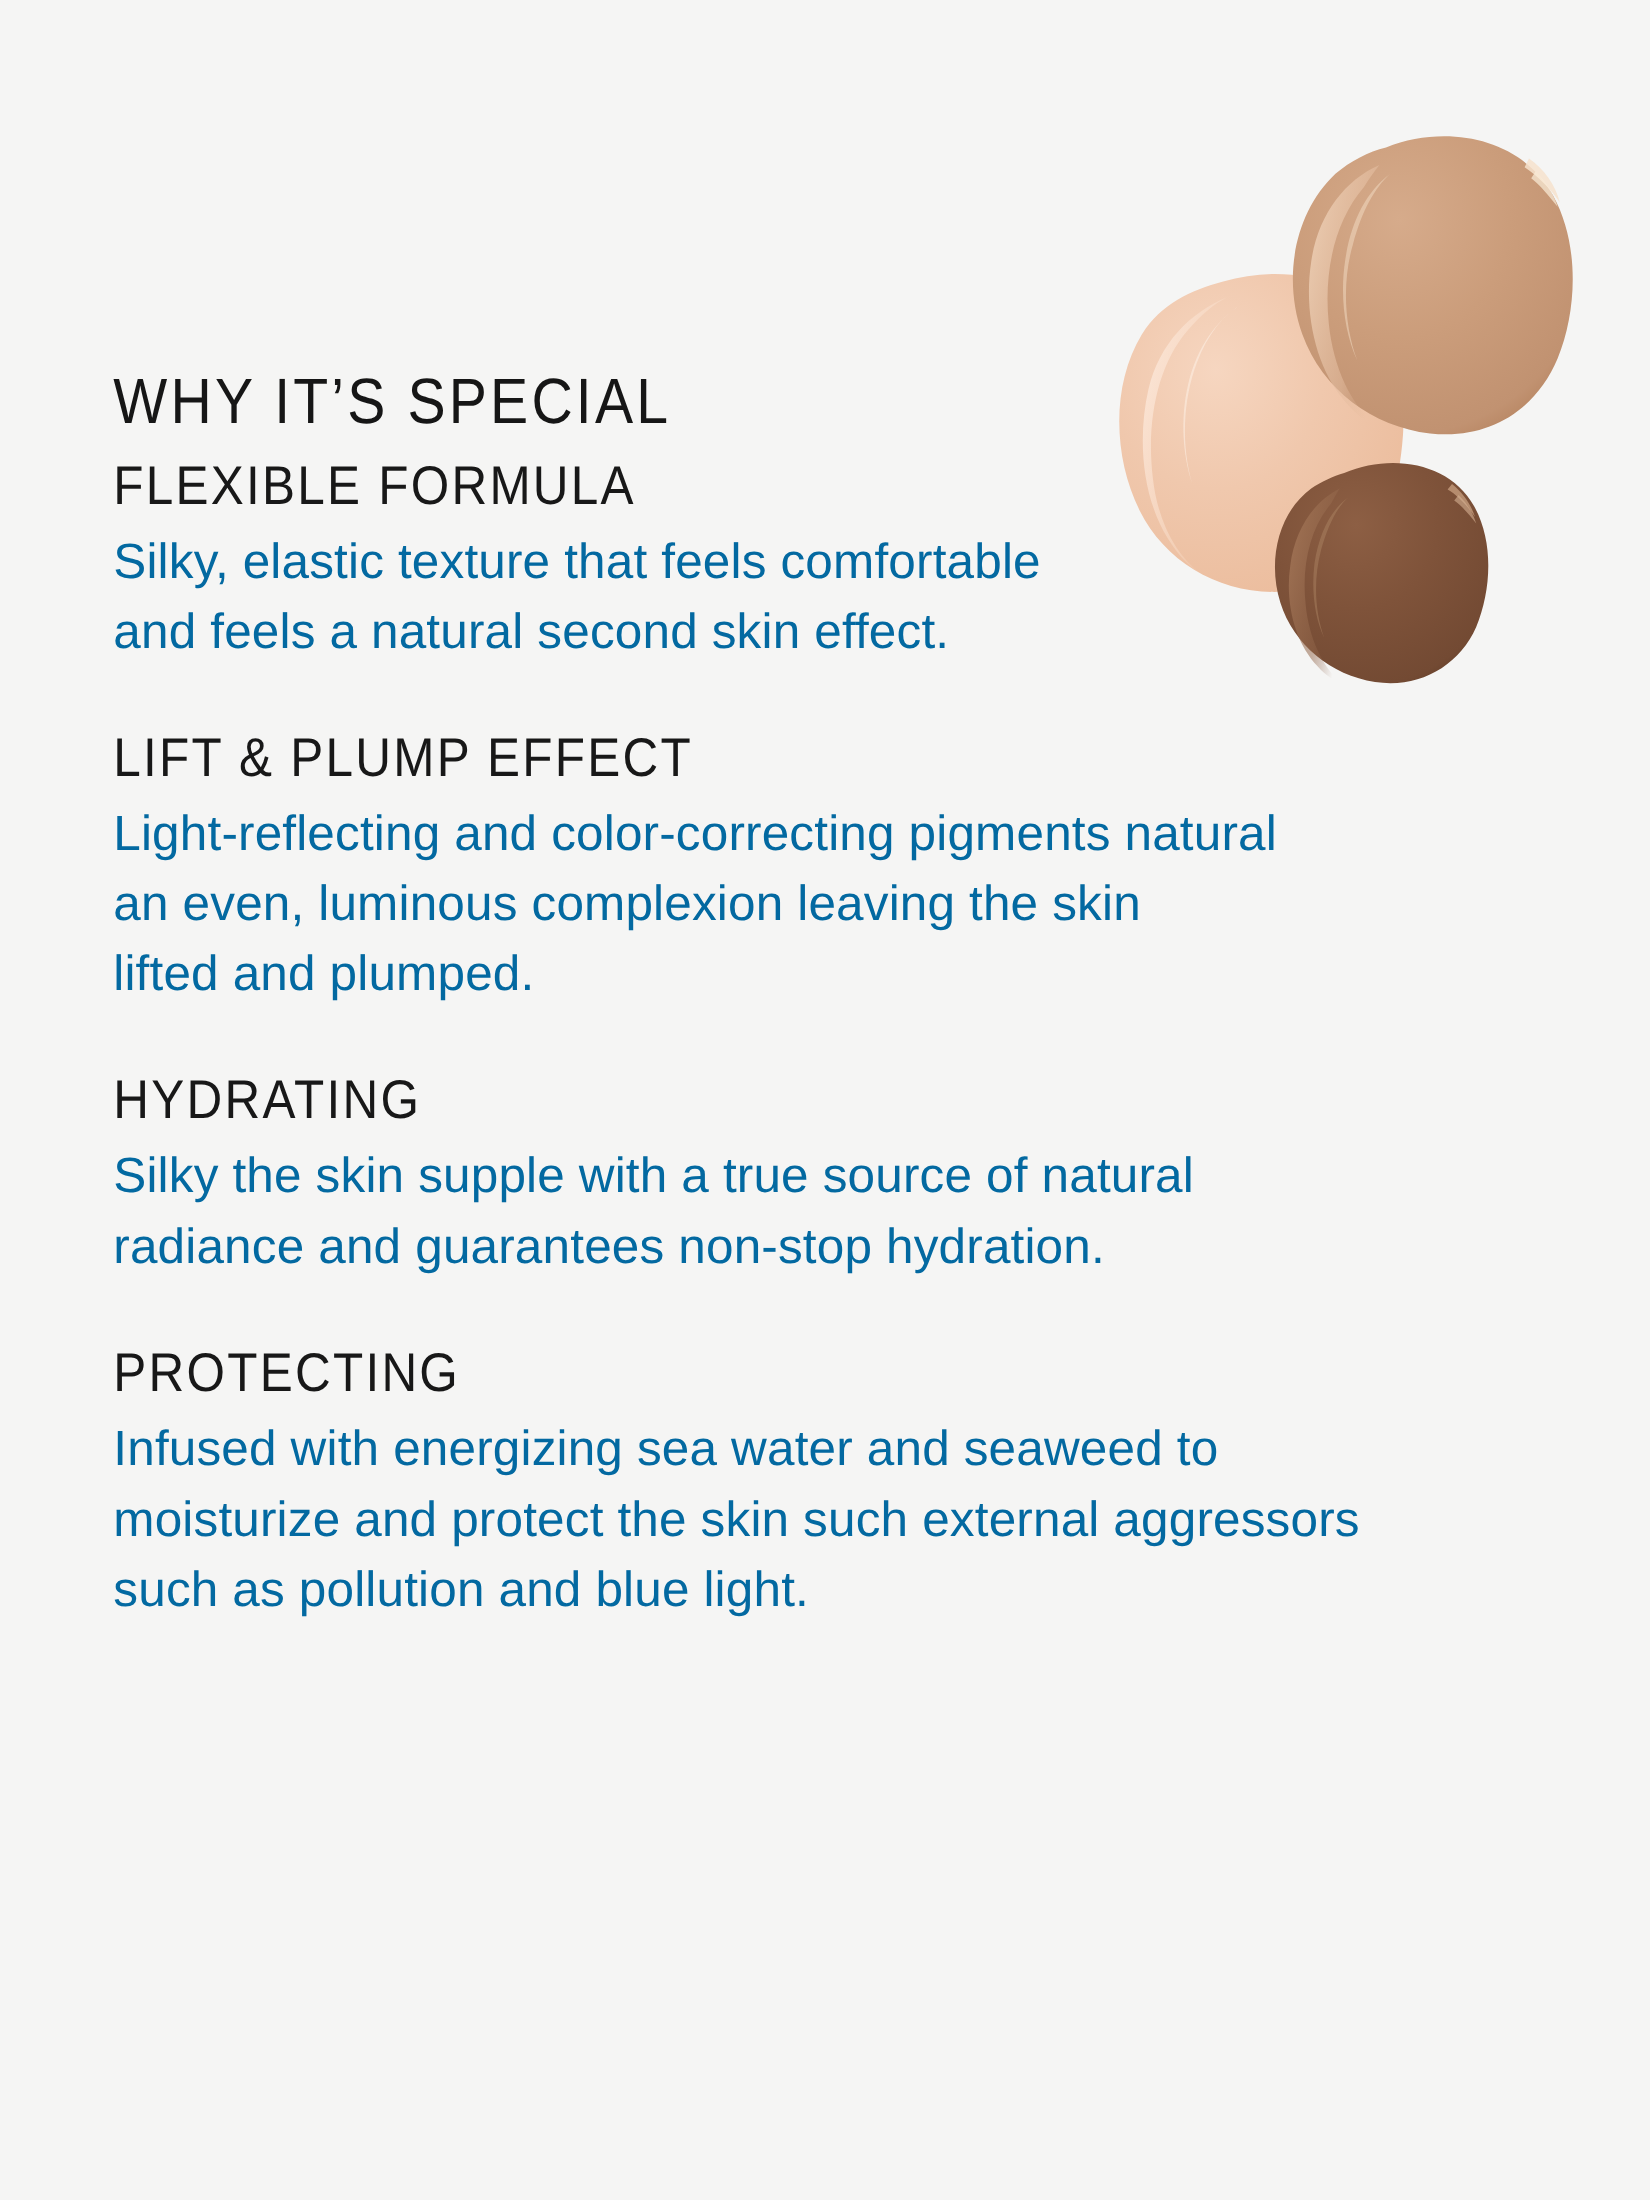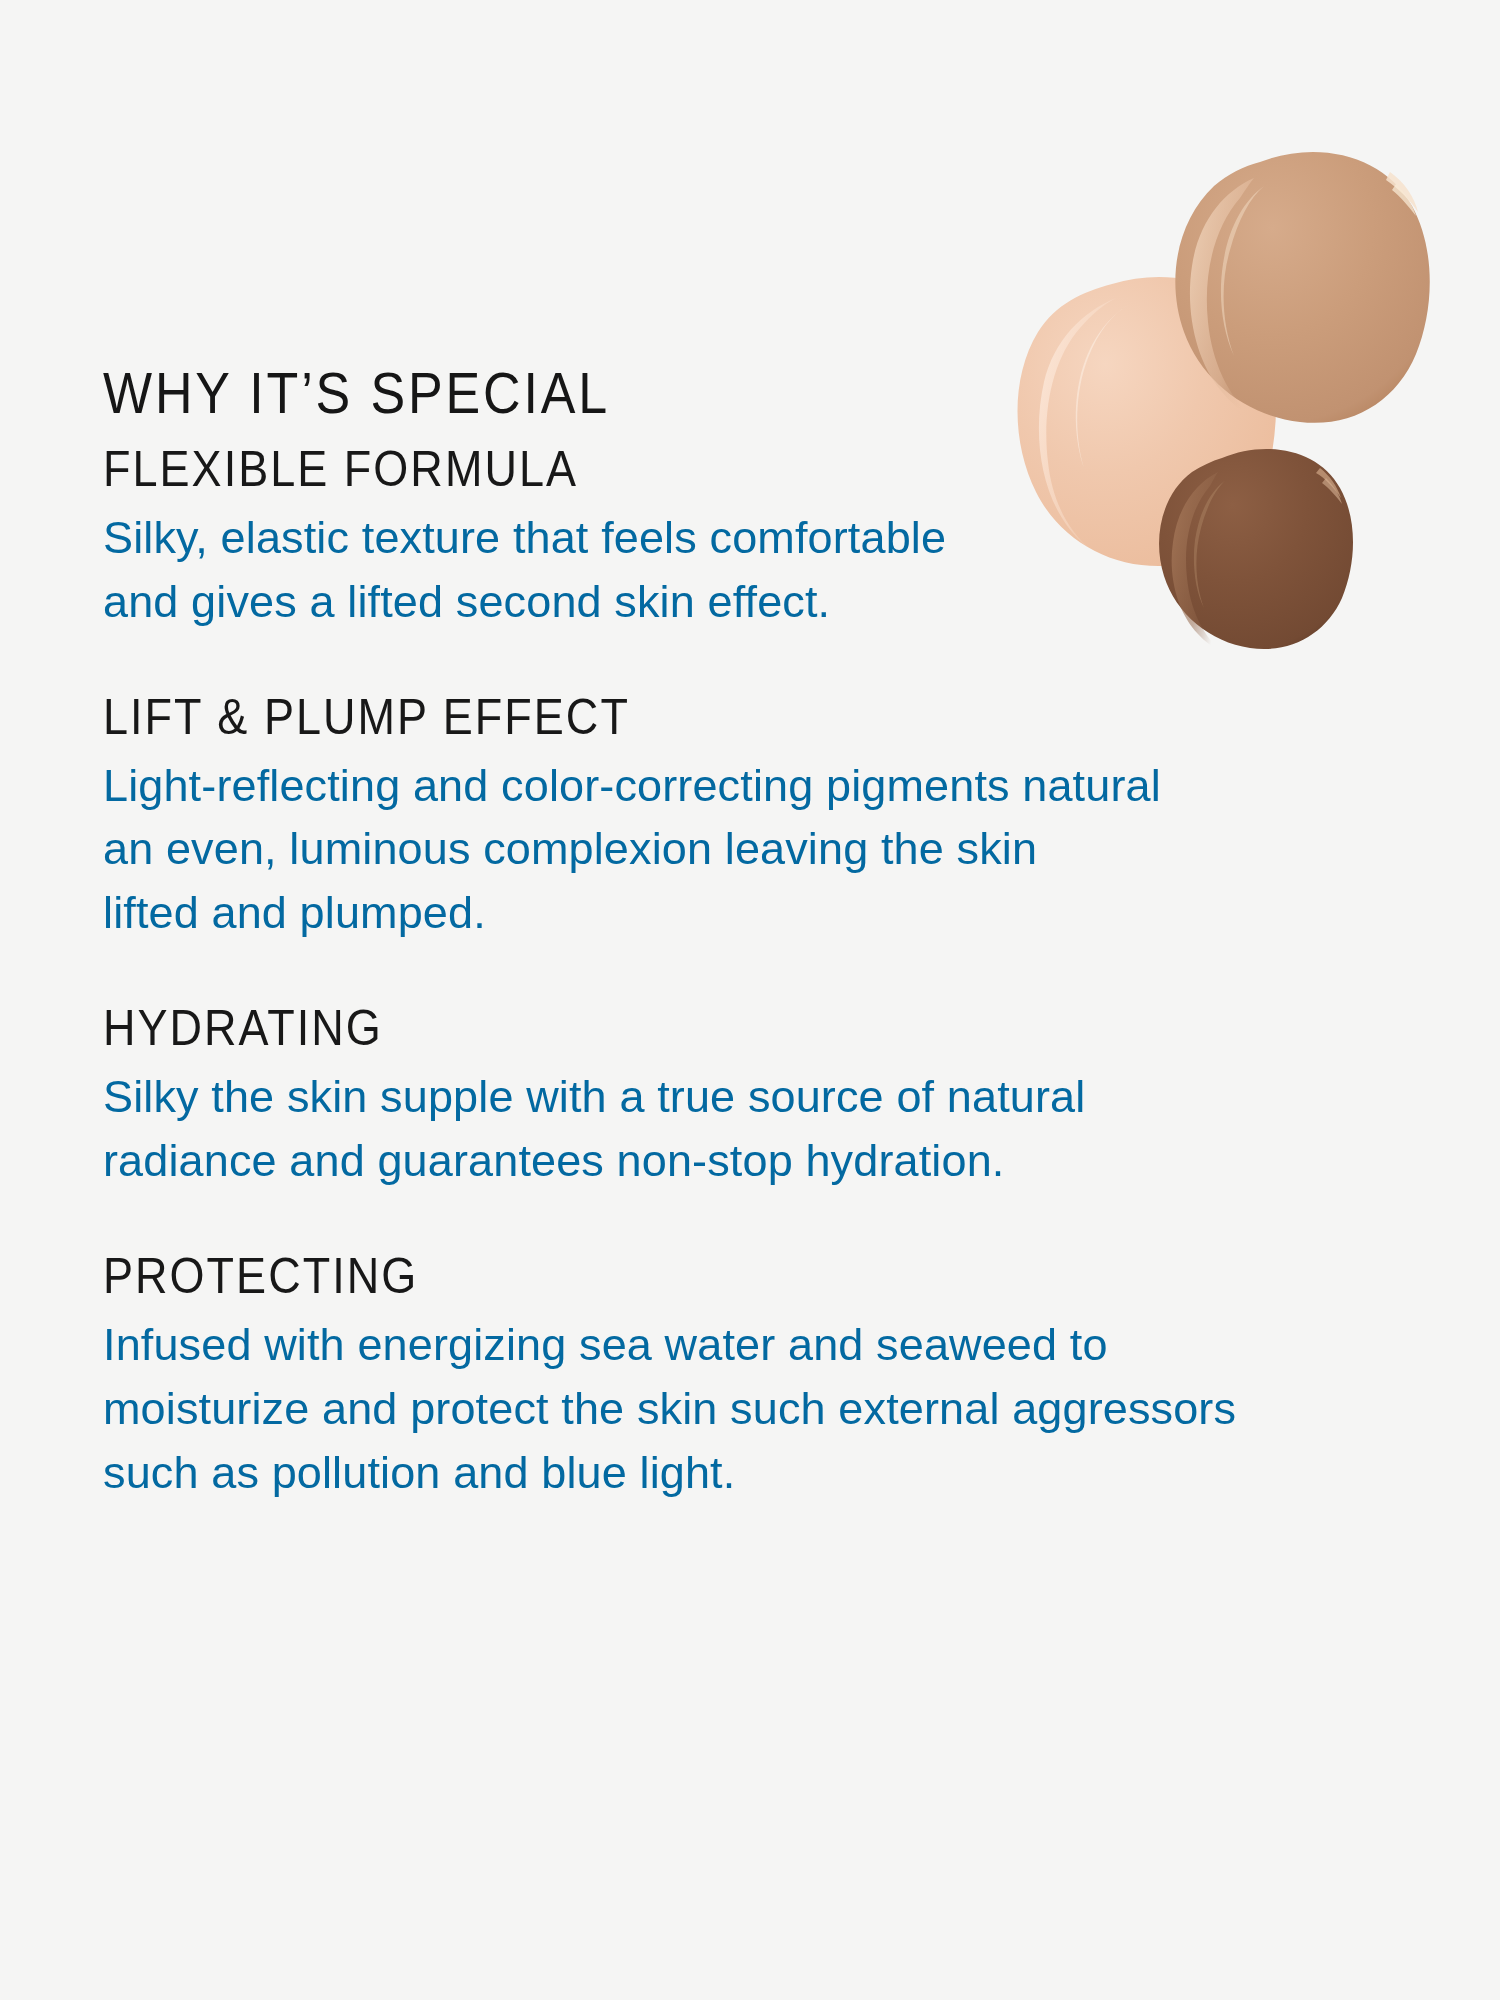--- a/index.html
+++ b/index.html
@@ -12,21 +12,20 @@
     background: #f5f5f4;
     font-family: "Liberation Sans", sans-serif;
     overflow: hidden;
   }
 
   #page {
     position: relative;
     width: 1500px;
     height: 1552px;
     background: #f5f5f4;
-    margin-top: 28px;
   }
 
   
   #droplets {
     position: absolute;
     left: 960px;
     top: 100px;
     width: 480px;
     height: 530px;
     pointer-events: none;
@@ -215,21 +214,21 @@
   </div>
 
   <div id="content">
 
     <h1 class="page-title">WHY IT’S SPECIAL</h1>
 
     <div class="section">
       <h2 class="section-heading">FLEXIBLE FORMULA</h2>
       <p class="section-body">
         <span class="line">Silky, elastic texture that feels comfortable</span>
-        <span class="line">and gives a lifted second skin effect.</span>
+        <span class="line">and feels a natural second skin effect.</span>
       </p>
     </div>
 
     <div class="section">
       <h2 class="section-heading">LIFT &amp; PLUMP EFFECT</h2>
       <p class="section-body">
         <span class="line">Light-reflecting and color-correcting pigments natural</span>
         <span class="line">an even, luminous complexion leaving the skin</span>
         <span class="line">lifted and plumped.</span>
       </p>

